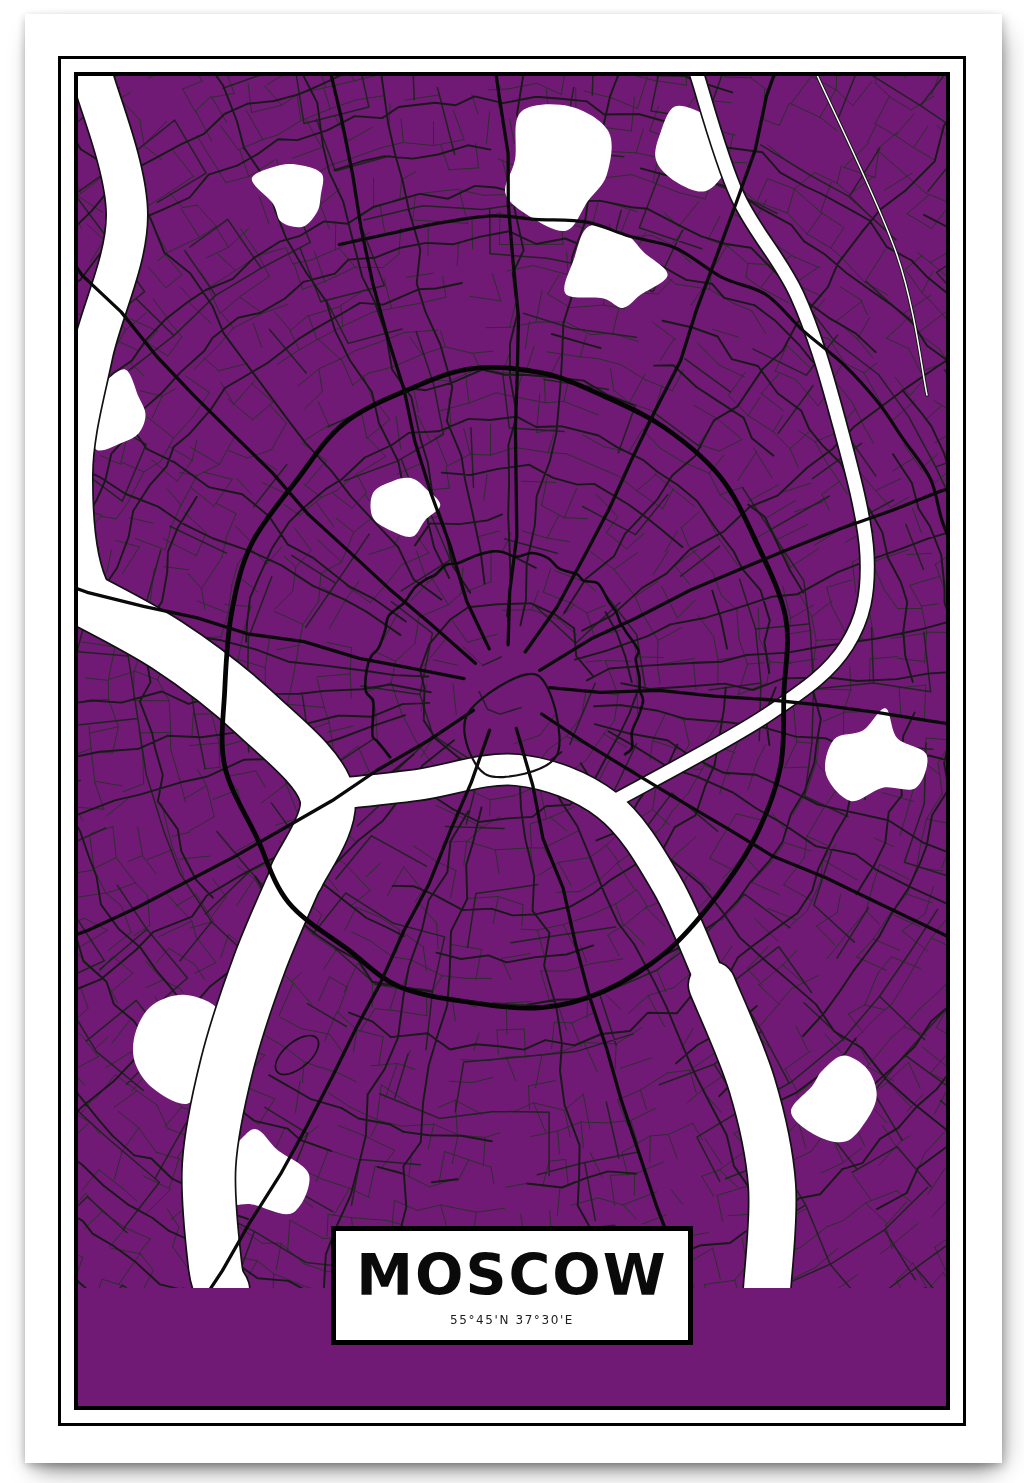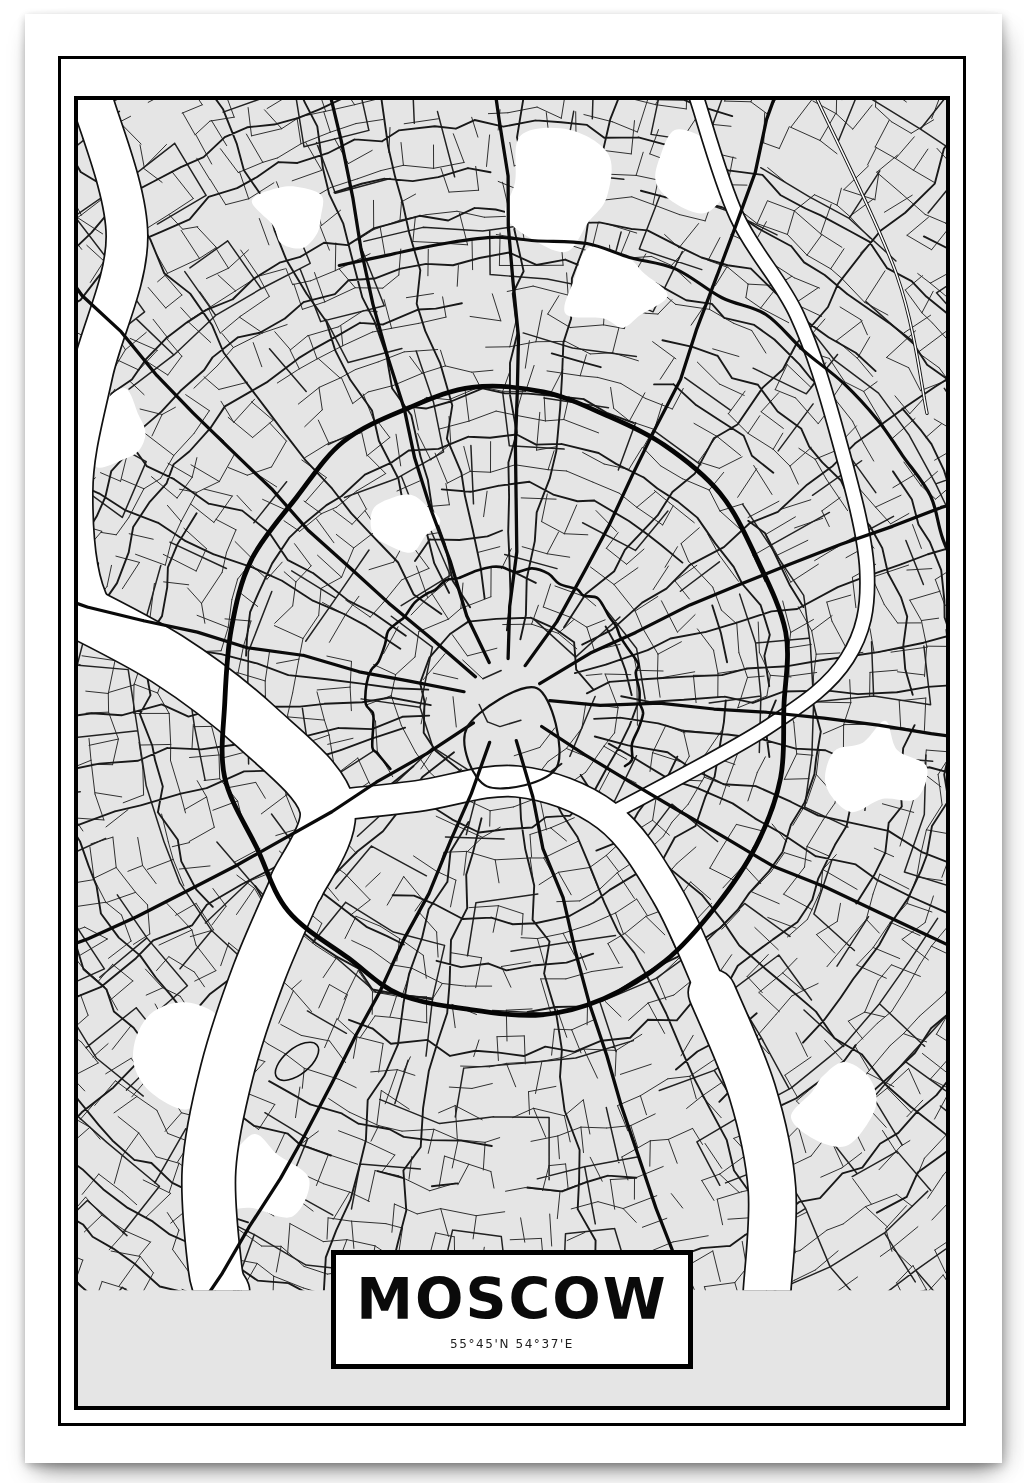--- a/index.html
+++ b/index.html
@@ -18,22 +18,21 @@
       14px 10px 26px -10px rgba(0,0,0,.20),
       -3px 2px 8px -2px rgba(0,0,0,.10);
   }
   .outer-frame{
     position:absolute;left:33px;top:42px;right:36px;bottom:37px;
     border:3px solid #000;
   }
   .inner-frame{
     position:absolute;left:13px;top:13px;right:13px;bottom:13px;
     border:4px solid #000;
-    background:#e5e5e5;
-    margin-top:24px;
+    background:#701a75;
   }
   .map-svg{
     position:absolute;inset:0;width:100%;height:100%;display:block;
   }
   .title-box{
     position:absolute;left:50%;top:1150px;transform:translateX(-50%);
     width:362px;height:119px;border:5px solid #000;background:#fff;
     box-sizing:border-box;z-index:3;
     display:flex;flex-direction:column;align-items:center;justify-content:center;
     gap:9px;padding-top:2px;
@@ -90,18 +89,18 @@
               <path d="M312.3 681.2C310.1 678.5 302.3 669 299.3 665.4C296.3 661.8 295.1 664.2 294.4 659.4C293.7 654.6 295.2 642.6 295.3 636.8C295.4 630.9 296.1 627.8 294.9 624.2C293.6 620.6 288.9 620.1 287.8 615.1C286.8 610.1 287.7 600.1 288.6 594.3C289.4 588.5 291.1 584.2 293.1 580.5C295.1 576.8 298.2 576.3 300.5 572C302.8 567.6 305.4 559.7 307 554.5C308.6 549.3 307.9 544.6 310.1 540.8C312.3 537 317.4 534 320.1 531.6C322.8 529.2 323.7 529.6 326.5 526.3C329.3 523 333.2 515.5 336.9 511.6C340.7 507.7 345.7 504.8 349 502.7C352.4 500.6 353.8 501.2 357 498.9C360.2 496.6 364.2 490.9 368.1 488.9C372 486.9 375.4 488.5 380.5 486.9C385.5 485.3 392.7 481.3 398.3 479.4C404 477.5 410 476 414.4 475.4C418.7 474.9 420.6 475 424.6 475.9C428.5 476.8 433.2 480.6 438.1 480.7C443 480.9 448.7 476.7 454.1 477C459.5 477.3 465.8 479.7 470.4 482.3C474.9 485 476.7 490.1 481.4 492.7C486.2 495.4 494.7 496.1 498.8 498.2C502.8 500.2 502.3 503.3 505.9 504.9C509.4 506.4 515.8 504.1 520 507.6C524.2 511.1 527.9 521.1 530.9 525.8C533.9 530.5 536.2 532.5 538.1 535.8C539.9 539.1 540.2 542.4 541.9 545.8C543.6 549.2 545.3 551.5 548.3 556.2C551.4 561 558.8 569.7 560.3 574.2C561.9 578.7 557.5 578.8 557.7 583.3C557.8 587.8 560.7 596.1 561.4 601.3C562.1 606.4 561.1 610.2 561.7 614.1C562.3 618 565.2 620.2 565.1 624.4C564.9 628.7 562.5 634.4 560.7 639.6C558.8 644.9 555.1 650.3 554 655.7C552.9 661 555.1 667.9 554 671.7C552.8 675.5 548.1 677.2 547 678.3" fill="none" stroke="#0b0b0b" stroke-width="2.6" stroke-linecap="round" stroke-linejoin="round"></path>
               <path d="M705.9 617.6C705 642.4 707.2 666.9 702.6 690.4C698 714 689.1 737.3 678.3 759.1C667.5 780.9 653.1 801.6 637.9 821.2C622.7 840.9 605.8 861.3 587.1 877C568.4 892.6 546.3 906.1 525.8 915.2C505.2 924.3 485.9 929.8 463.7 931.6C441.4 933.5 416.1 929.8 392.4 926.3C368.7 922.8 341.9 919.5 321.6 910.8C301.3 902.1 289.1 888.1 270.6 874C252 859.9 225.6 845 210.3 826.2C195 807.4 189.3 784 178.7 761.3C168.1 738.6 152 714.7 146.7 690C141.4 665.3 145.7 638.3 146.8 613C148 587.6 149 562.1 153.4 538C157.8 513.9 162.4 490.5 173.3 468.3C184.1 446.1 203.1 424.8 218.4 404.8C233.8 384.7 246.8 363 265.5 347.8C284.3 332.5 309.6 322.6 331 313.4C352.5 304.2 371.8 295.3 394.2 292.6C416.5 289.9 443 292.5 465.2 297.2C487.4 301.9 507.1 311.6 527.2 320.7C547.4 329.7 567.1 338.1 586.2 351.4C605.3 364.7 626.7 381.6 642 400.5C657.3 419.5 666.8 441.4 677.8 465C688.7 488.5 703 516.5 707.7 541.9C712.4 567.4 706.7 592.9 705.9 617.6Z" fill="none" stroke="#050505" stroke-width="4.8" stroke-linecap="round" stroke-linejoin="round"></path>
               <path d="M261.3 168.5C269.4 166.7 293.5 161.5 309.8 158C326.1 154.5 341.8 150.5 359.1 147.4C376.5 144.4 397.7 140.6 414 139.9C430.3 139.2 441.1 142.3 456.9 143.3C472.8 144.4 493.2 143.4 509 146.2C524.7 149.1 536.7 155.9 551.5 160.3C566.3 164.6 582.5 165.4 597.9 172.2C613.3 179.1 629 193.6 644 201.4C659 209.1 674.3 209.6 687.9 218.5C701.4 227.4 712.3 243.1 725.4 254.9C738.4 266.6 753.9 277.2 766.3 289.1C778.7 301 790.3 314.2 800 326.3C809.7 338.4 815.6 349 824.4 361.8C833.1 374.6 845.7 388.7 852.4 402.9C859.2 417.2 859 430.5 864.9 447.2C870.8 464 882.9 486.1 888 503.3C893 520.6 893.3 536 895.5 550.8C897.6 565.5 901.2 576.5 900.9 591.8C900.7 607.1 896.7 625.6 894.1 642.6C891.4 659.6 886.4 685.3 884.9 693.9" fill="none" stroke="#0b0b0b" stroke-width="3.2" stroke-linecap="round" stroke-linejoin="round"></path>
               <path d="M386 602.6L330.2 591.6M330.2 591.6L281.2 582.3M281.2 582.3L226 565.7M226 565.7L169.2 557.8M169.2 557.8L119.4 541.9M119.4 541.9L65.6 530.3M65.6 530.3L9.2 516.3M9.2 516.3L-42.7 497.2M397.4 587.3L353 548.2M353 548.2L310.8 512.4M310.8 512.4L272.5 476.9M272.5 476.9L230.1 438.1M230.1 438.1L194.7 397.1M194.7 397.1L154.8 358.1M154.8 358.1L115 318.6M115 318.6L78.8 280.5M78.8 280.5L43.1 235.9M43.1 235.9L4 199.1M4 199.1L-27.2 154.5M411.2 572.9L388.7 525.2M388.7 525.2L372.2 469.5M372.2 469.5L352.8 416.8M352.8 416.8L336.6 364.4M336.6 364.4L326.3 314.6M326.3 314.6L309.4 260.7M309.4 260.7L294.9 207.9M294.9 207.9L282.9 151.3M282.9 151.3L274.8 99.4M274.8 99.4L263.2 41.4M263.2 41.4L251.4 -8.6M251.4 -8.6L248.2 -64.2M430.1 568.8L431.7 515.7M431.7 515.7L438.8 460.3M438.8 460.3L438.1 405M438.1 405L437.4 351.6M437.4 351.6L439.3 297.4M439.3 297.4L440.5 241.2M440.5 241.2L435 185M435 185L430.3 128.7M430.3 128.7L430.1 77.4M430.1 77.4L421.3 21.3M421.3 21.3L413.7 -33.2M447.2 576L478.9 531.2M478.9 531.2L506.8 479.3M506.8 479.3L531 433.3M531 433.3L554.2 382.3M554.2 382.3L577.3 334.4M577.3 334.4L602.6 284.5M602.6 284.5L618.3 234.4M618.3 234.4L639.4 177.9M639.4 177.9L657.9 127.7M657.9 127.7L677.2 73.9M677.2 73.9L688.5 20M688.5 20L706.8 -31.6M461.7 594.4L513.6 562.6M513.6 562.6L557.7 542.2M557.7 542.2L612 514.2M612 514.2L660.3 494M660.3 494L710.5 473.2M710.5 473.2L763 452.5M763 452.5L814.5 434.2M814.5 434.2L863.3 414.9M863.3 414.9L920.3 399.8M471.8 611.6L522.2 616.4M522.2 616.4L581.5 614.3M581.5 614.3L635.9 620.2M635.9 620.2L688.3 623.5M688.3 623.5L745.9 629.4M745.9 629.4L800.5 636.6M800.5 636.6L853 645.2M853 645.2L908.8 653.1M463.7 638L506.2 666.3M506.2 666.3L552.7 694.9M552.7 694.9L599.9 723.3M599.9 723.3L648.8 752.2M648.8 752.2L695.1 780.3M695.1 780.3L747.3 801.5M747.3 801.5L799 826.4M799 826.4L846.1 849M846.1 849L896.1 873.1M438.3 652.4L454.8 709.5M454.8 709.5L464.9 762.3M464.9 762.3L485.1 812.2M485.1 812.2L497.3 866.9M497.3 866.9L511.4 920.3M511.4 920.3L528.8 973.1M528.8 973.1L543.1 1023.7M543.1 1023.7L560.1 1074.4M560.1 1074.4L578 1128.6M578 1128.6L596.8 1177.8M596.8 1177.8L617.2 1229.8M617.2 1229.8L632.8 1283M411.6 654.2L393.3 706.4M393.3 706.4L372.6 754.2M372.6 754.2L350.9 808.2M350.9 808.2L326.1 854.3M326.1 854.3L302 907.9M302 907.9L277.9 952.5M277.9 952.5L253.9 1001.4M253.9 1001.4L226.8 1054M226.8 1054L202.5 1098.2M202.5 1098.2L171.1 1147.7M171.1 1147.7L144.4 1194.6M144.4 1194.6L113 1242.1M395.4 634.3L349.2 665.3M349.2 665.3L298.7 694.5M298.7 694.5L253.9 724.8M253.9 724.8L204.3 753.2M204.3 753.2L157.4 780.1M157.4 780.1L107 806.5M107 806.5L58.7 831.7M58.7 831.7L10.2 854.2M10.2 854.2L-40.2 873.4" fill="none" stroke="#0a0a0a" stroke-width="3.3" stroke-linecap="round" stroke-linejoin="round"></path>
               <path d="M389 639C397.3 622.3 444 592.3 459 599C474 605.7 487.3 662.3 479 679C470.7 695.7 424 705.7 409 699C394 692.3 380.7 655.7 389 639Z" fill="none" stroke="#111111" stroke-width="2.2" stroke-linecap="round" stroke-linejoin="round"></path>
               <ellipse cx="219" cy="979" rx="26" ry="13" transform="rotate(-40 219 979)" fill="none" stroke="#111111" stroke-width="1.6"></ellipse>
             </g>
           </svg>
         <div class="title-box">
           <div class="city-title">MOSCOW</div>
-          <div class="city-coords">55°45'N 54°37'E</div>
+          <div class="city-coords">55°45'N 37°30'E</div>
         </div>
       </div>
     </div>
   </div>
 </div>
 
 </body></html>

